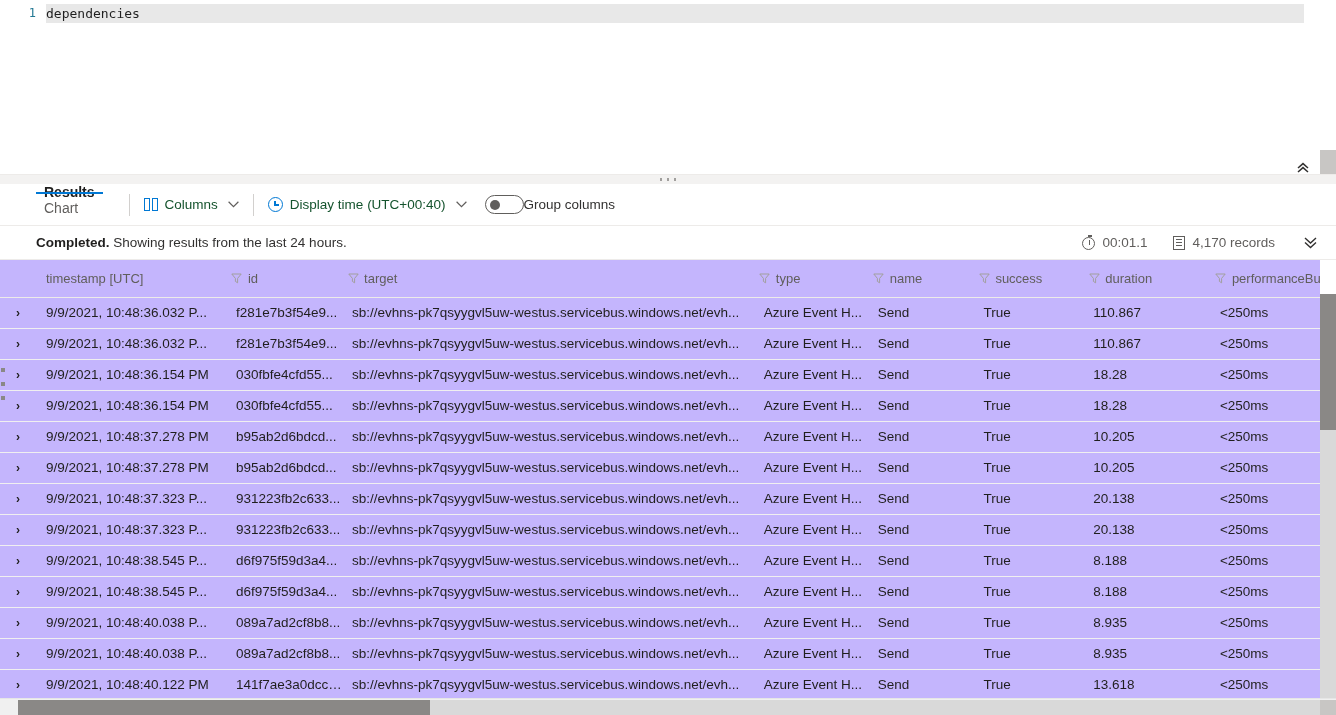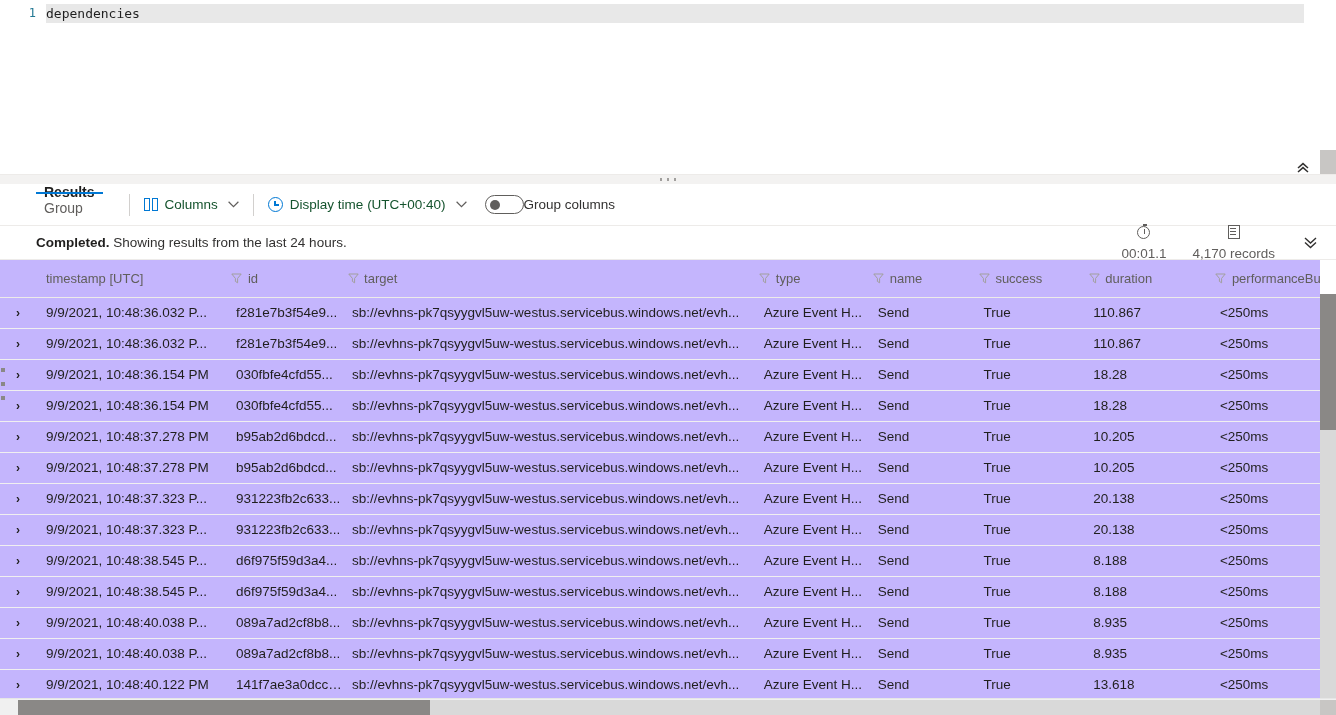--- a/index.html
+++ b/index.html
@@ -131,21 +131,21 @@
     display: flex; align-items: center;
     border-bottom: 1px solid #edebe9;
     background: #ffffff;
   }
   .status-left { margin-left: 36px; font-size: 13.5px; color: #323130; }
   .status-left b { font-weight: bold; color: #201f1e; }
   .status-right {
     margin-left: auto; margin-right: 18px;
     display: flex; align-items: center; gap: 0px; color: #605e5c; font-size: 13.5px;
   }
-  .stat { display: flex; align-items: center; gap: 7px; margin-left: 26px; flex-direction: column; }
+  .stat { display: flex; align-items: center; gap: 7px; margin-left: 26px; }
   .icon-timer {
     width: 13px; height: 13px; border: 1.3px solid #605e5c; border-radius: 50%;
     position: relative; margin-top: 2px;
   }
   .icon-timer::before {
     content: ""; position: absolute; left: 4.5px; top: -3.4px;
     width: 4px; height: 2px; background: #605e5c;
   }
   .icon-timer::after {
     content: ""; position: absolute; left: 5.3px; top: 2px;
@@ -268,21 +268,21 @@
     <i></i>
   </div>
 </div>
 
 <div class="results-toolbar">
   <div class="tabs">
     <div class="tab active">
       <span>Results</span>
     </div>
     <div class="tab">
-      <span>Group</span>
+      <span>Chart</span>
     </div>
   </div>
 
   <div class="tb-sep"></div>
 
   <div class="tb-item">
     <span class="icon-columns">
       <i></i>
       <i></i>
     </span>

